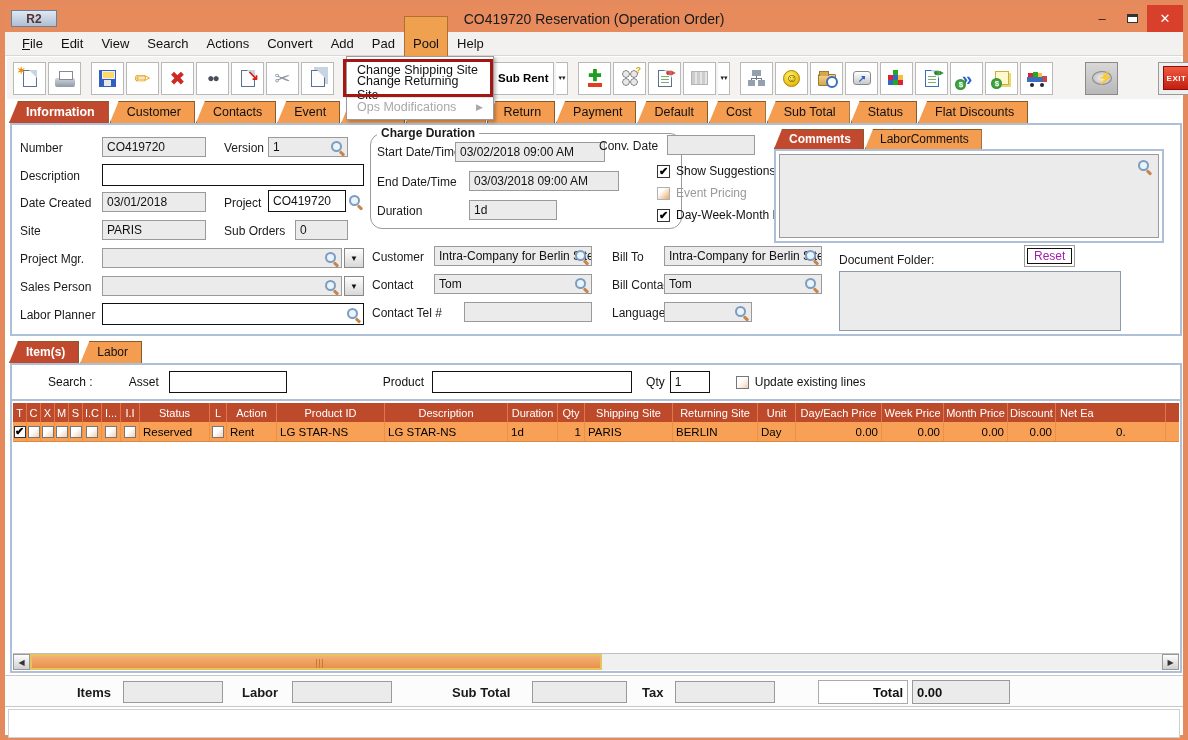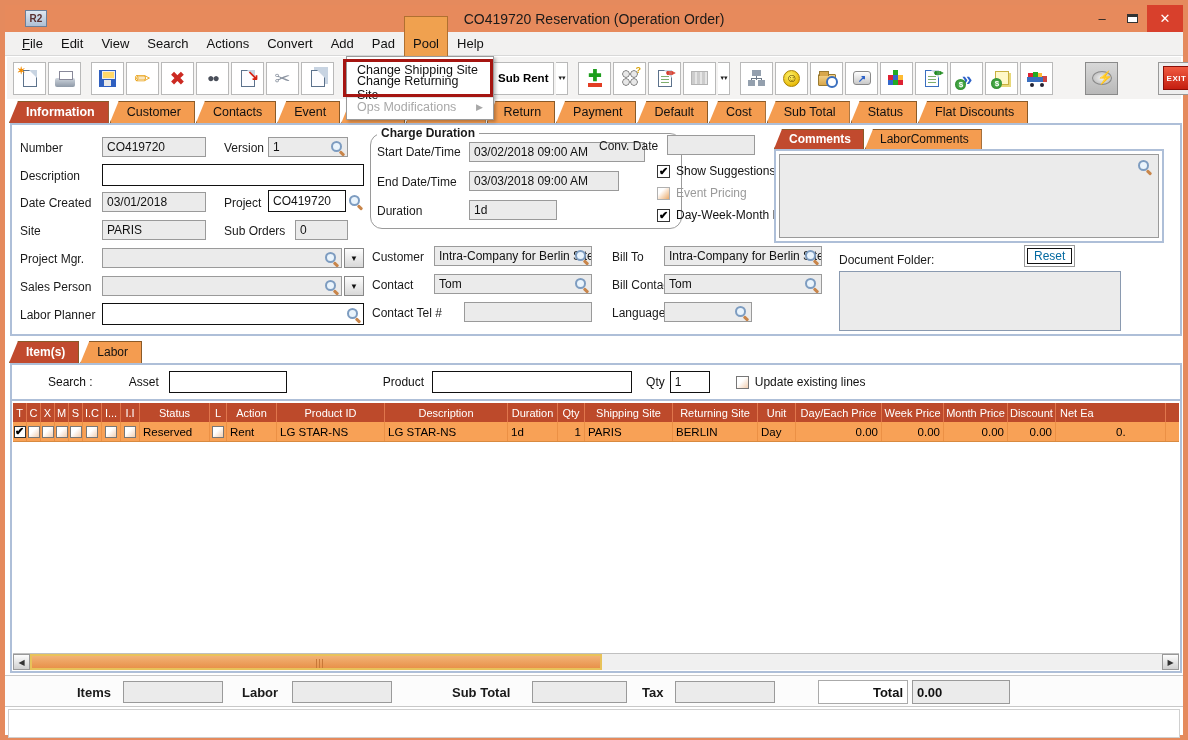--- a/index.html
+++ b/index.html
@@ -1,21 +1,21 @@
 <!DOCTYPE html>
 <html><head>
 <meta charset="utf-8">
 <style>
   * { margin:0; padding:0; box-sizing:border-box; }
   html,body { width:1188px; height:740px; font-family:"Liberation Sans", sans-serif; background:#fff; overflow:hidden; }
   .window { position:absolute; inset:0; border:5px solid #e58a5d; background:#fff; }
 
   
   .titlebar { position:absolute; left:0; top:0; right:0; height:27px; background:#e78a5c; display:flex; align-items:center; }
-  .appicon { width:22px; height:17px; margin-left:20px; background:linear-gradient(#dfe8f2,#aebfd4); border:1px solid #6b7f99; color:#5b3030; font-size:10px; font-weight:bold; display:flex; align-items:center; justify-content:center; }
+  .appicon { width:46px; height:17px; margin-left:6px; background:linear-gradient(#dfe8f2,#aebfd4); border:1px solid #6b7f99; color:#5b3030; font-size:12px; font-weight:bold; display:flex; align-items:center; justify-content:center; }
   .title-text { position:absolute; left:0; right:0; text-align:center; font-size:14px; color:#1a1a1a; }
   .wctrls { position:absolute; right:0; top:0; height:27px; display:flex; align-items:stretch; }
   .wbtn { width:30px; display:flex; align-items:center; justify-content:center; font-size:13px; color:#222; }
   .wbtn.max i { display:block; width:11px; height:9px; border:1px solid #333; background:#fff; border-top-width:3px; }
   .wbtn.close { width:36px; background:#d8402c; color:#fff; font-size:13px; }
 
   
   .menubar { position:absolute; left:0; top:27px; right:0; height:24px; background:#f2f1f0; border-bottom:1px solid #d8d8d8; display:flex; align-items:center; padding-left:8px; }
   .menu-item { font-size:13px; color:#111; padding:3px 9px; }
   .menu-item u { text-decoration:underline; }
@@ -116,21 +116,21 @@
   .cb.dis { background:linear-gradient(135deg,#fff 30%,#eba968); border-color:#b0b0b0; }
   .cbrow { position:absolute; display:flex; align-items:center; gap:6px; font-size:12px; color:#111; }
   .cbrow.gray { color:#9a9a9a; }
 
   
   .ctab { height:20px; border:1px solid #8a5a28; border-bottom:0; font-size:12px; display:flex; align-items:center; padding:0 12px 1px 14px; clip-path:polygon(8px 0,100% 0,100% 100%,0 100%); background:#f49c50; color:#111; }
   .ctab.sel { background:#c14a2e; color:#fff; font-weight:bold; }
   .comments-box { position:absolute; border:2px solid #aebfd8; background:#fff; padding:3px; }
   .comments-area { width:100%; height:100%; background:#ebebeb; border:1px solid #9a9a9a; position:relative; }
   .reset-btn { position:absolute; background:#fff; border:1px solid #9a9a9a; padding:2px; }
-  .reset-inner { border:1.4px solid #111; background:#fff; font-size:12px; padding:0 6px; color:#0369a1; }
+  .reset-inner { border:1.4px solid #111; background:#fff; font-size:12px; padding:0 6px; color:#a21caf; }
   .docfolder-box { position:absolute; background:#ebebeb; border:1px solid #8a9ab0; }
 
   
   .search-row { position:absolute; left:0; top:0; right:0; height:36px; border-bottom:2px solid #aebfd8; display:flex; align-items:center; font-size:12px; color:#111; }
   .thead { position:absolute; left:1px; top:38px; right:1px; height:19px; display:flex; overflow:hidden; background:#bd4a2b; }
   .th { flex:0 0 auto; color:#fff; font-size:11px; display:flex; align-items:center; justify-content:center; border-right:1px solid #e0764d; overflow:hidden; white-space:nowrap; }
   .trow { position:absolute; left:1px; top:57px; right:1px; height:20px; display:flex; overflow:hidden; background:#f8a156; border-bottom:1px solid #d88a40; }
   .td { flex:0 0 auto; font-size:11.5px; color:#000; display:flex; align-items:center; padding:0 3px; border-right:1px solid #eb9045; overflow:hidden; white-space:nowrap; }
   .td.c { justify-content:center; padding:0; }
   .td.num { justify-content:flex-end; }
@@ -353,21 +353,21 @@
 
     <span class="lbl" style="left:8px;top:183px;">Labor Planner</span>
     <div class="f w" style="left:90px;top:178px;width:262px;">
         <span></span>
         <span class="mag inr" style="top:3px;"></span>
       </div>
 
     <div class="fieldset" style="left:358px;top:8px;width:312px;height:96px;">
       <span class="legend">Charge Duration</span>
       <span class="lbl" style="left:6px;top:11px;">Start Date/Time</span>
-      <div class="f g" style="left:98px;top:8px;width:176px;">
+      <div class="f g" style="left:84px;top:8px;width:150px;">
           <span>03/02/2018 09:00 AM</span>
         </div>
       <span class="lbl" style="left:6px;top:41px;">End Date/Time</span>
       <div class="f g" style="left:98px;top:37px;width:150px;">
           <span>03/03/2018 09:00 AM</span>
         </div>
       <span class="lbl" style="left:6px;top:70px;">Duration</span>
       <div class="f g" style="left:98px;top:66px;width:88px;">
           <span>1d</span>
         </div>

